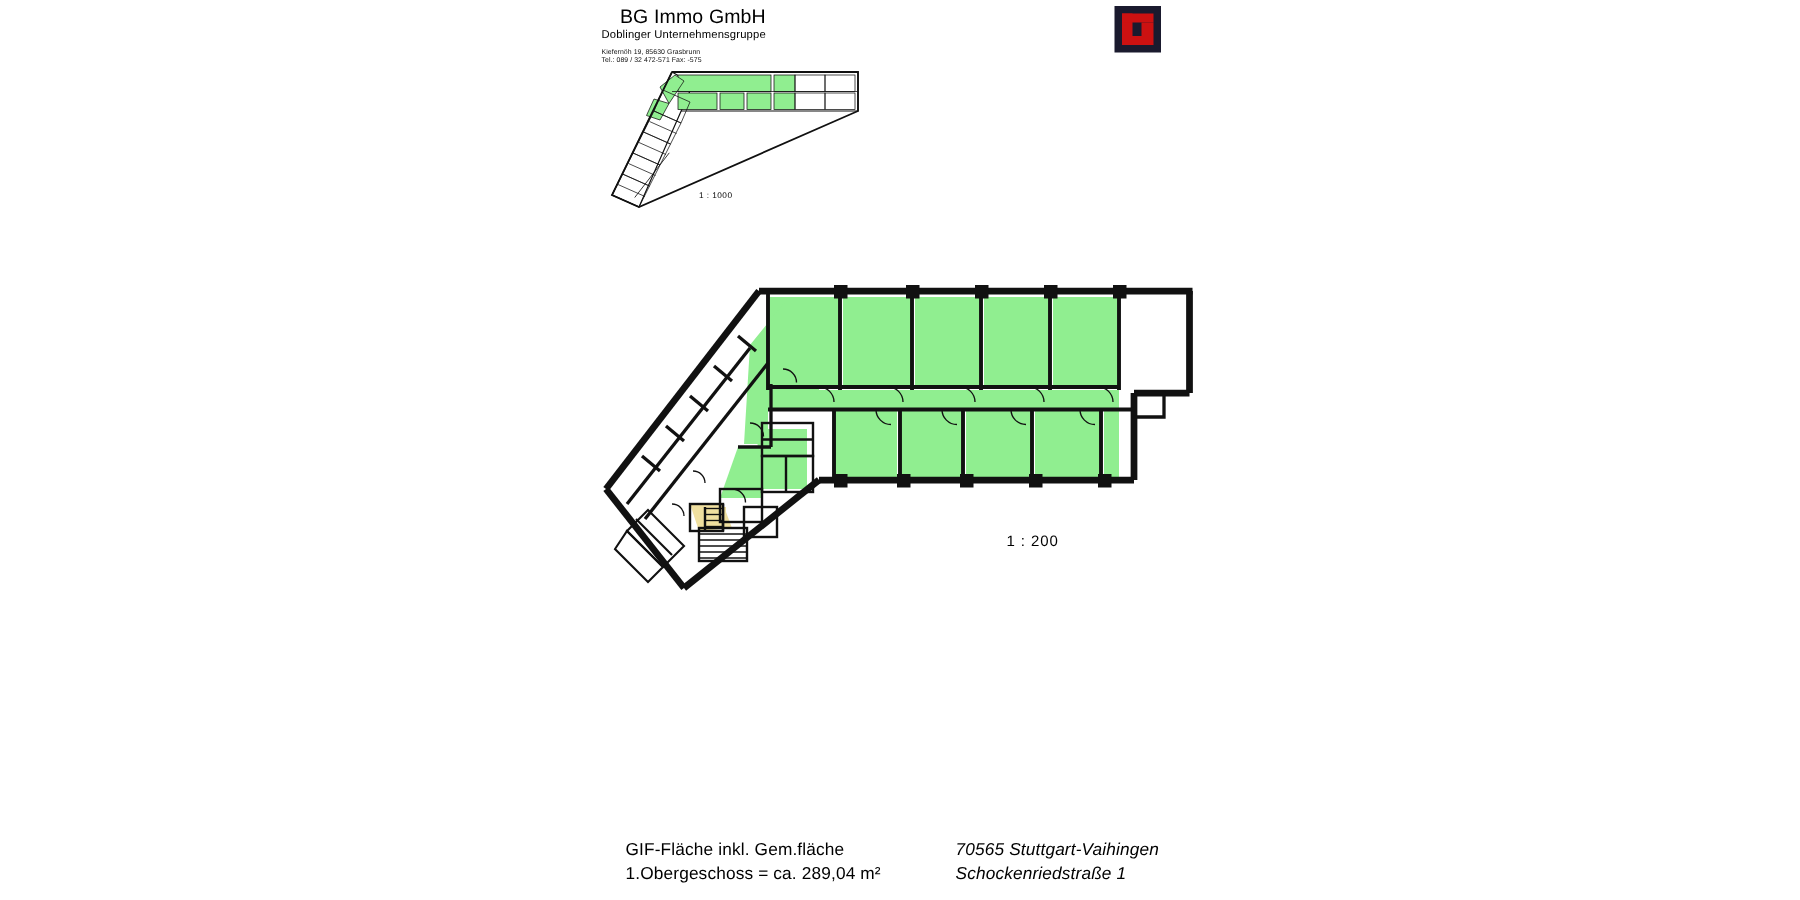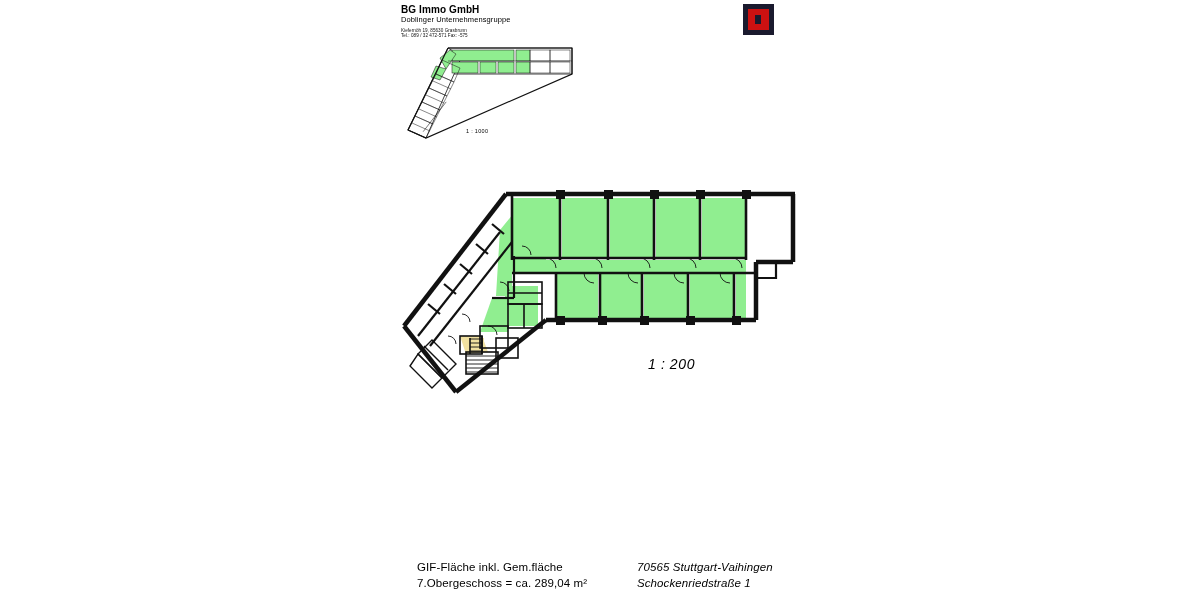--- a/index.html
+++ b/index.html
@@ -17,23 +17,24 @@
   }
 
   
   #header-company {
     position: absolute;
     left: 401px;
     top: 4px;
     line-height: 1.15;
   }
   #header-company .co-name {
-    font-size: 10px;
-    font-weight: 700;
+    font-size: 13px;
+    font-weight: 400;
     letter-spacing: 0.1px;
+    text-align: right;
   }
   #header-company .co-group {
     font-size: 7.5px;
     font-weight: 400;
     letter-spacing: 0.1px;
   }
   #header-company .co-addr {
     font-size: 4.6px;
     margin-top: 4px;
     letter-spacing: 0.05px;
@@ -109,25 +110,24 @@
     position: absolute;
     left: 396px;
     top: 186px;
     width: 404px;
     height: 212px;
   }
   #floorplan svg { display: block; }
 
   #floorplan-scale {
     position: absolute;
-    left: 648px;
+    left: 671px;
     top: 356px;
-    font-size: 14px;
+    font-size: 10px;
     letter-spacing: 0.6px;
-    font-style: italic;
   }
 
   
   #footer-left {
     position: absolute;
     left: 401px;
     top: 560px;
     line-height: 1.35;
   }
   #footer-right {
@@ -355,18 +355,18 @@
       <polygon points="36,154 60,178 46,192 22,168"></polygon>
       <polygon points="22,168 46,192 36,202 14,180"></polygon>
       <line x1="28" y1="160" x2="52" y2="184"></line>
     </g>
   </svg>
 </div>
 <div id="floorplan-scale">1 : 200</div>
 
 <div id="footer-left">
   <div class="footer-line">GIF-Fläche inkl. Gem.fläche</div>
-  <div class="footer-line">7.Obergeschoss = ca. 289,04 m²</div>
+  <div class="footer-line">1.Obergeschoss = ca. 289,04 m²</div>
 </div>
 <div id="footer-right">
   <div class="footer-line">70565 Stuttgart-Vaihingen</div>
   <div class="footer-line">Schockenriedstraße 1</div>
 </div>
 
 </body></html>

